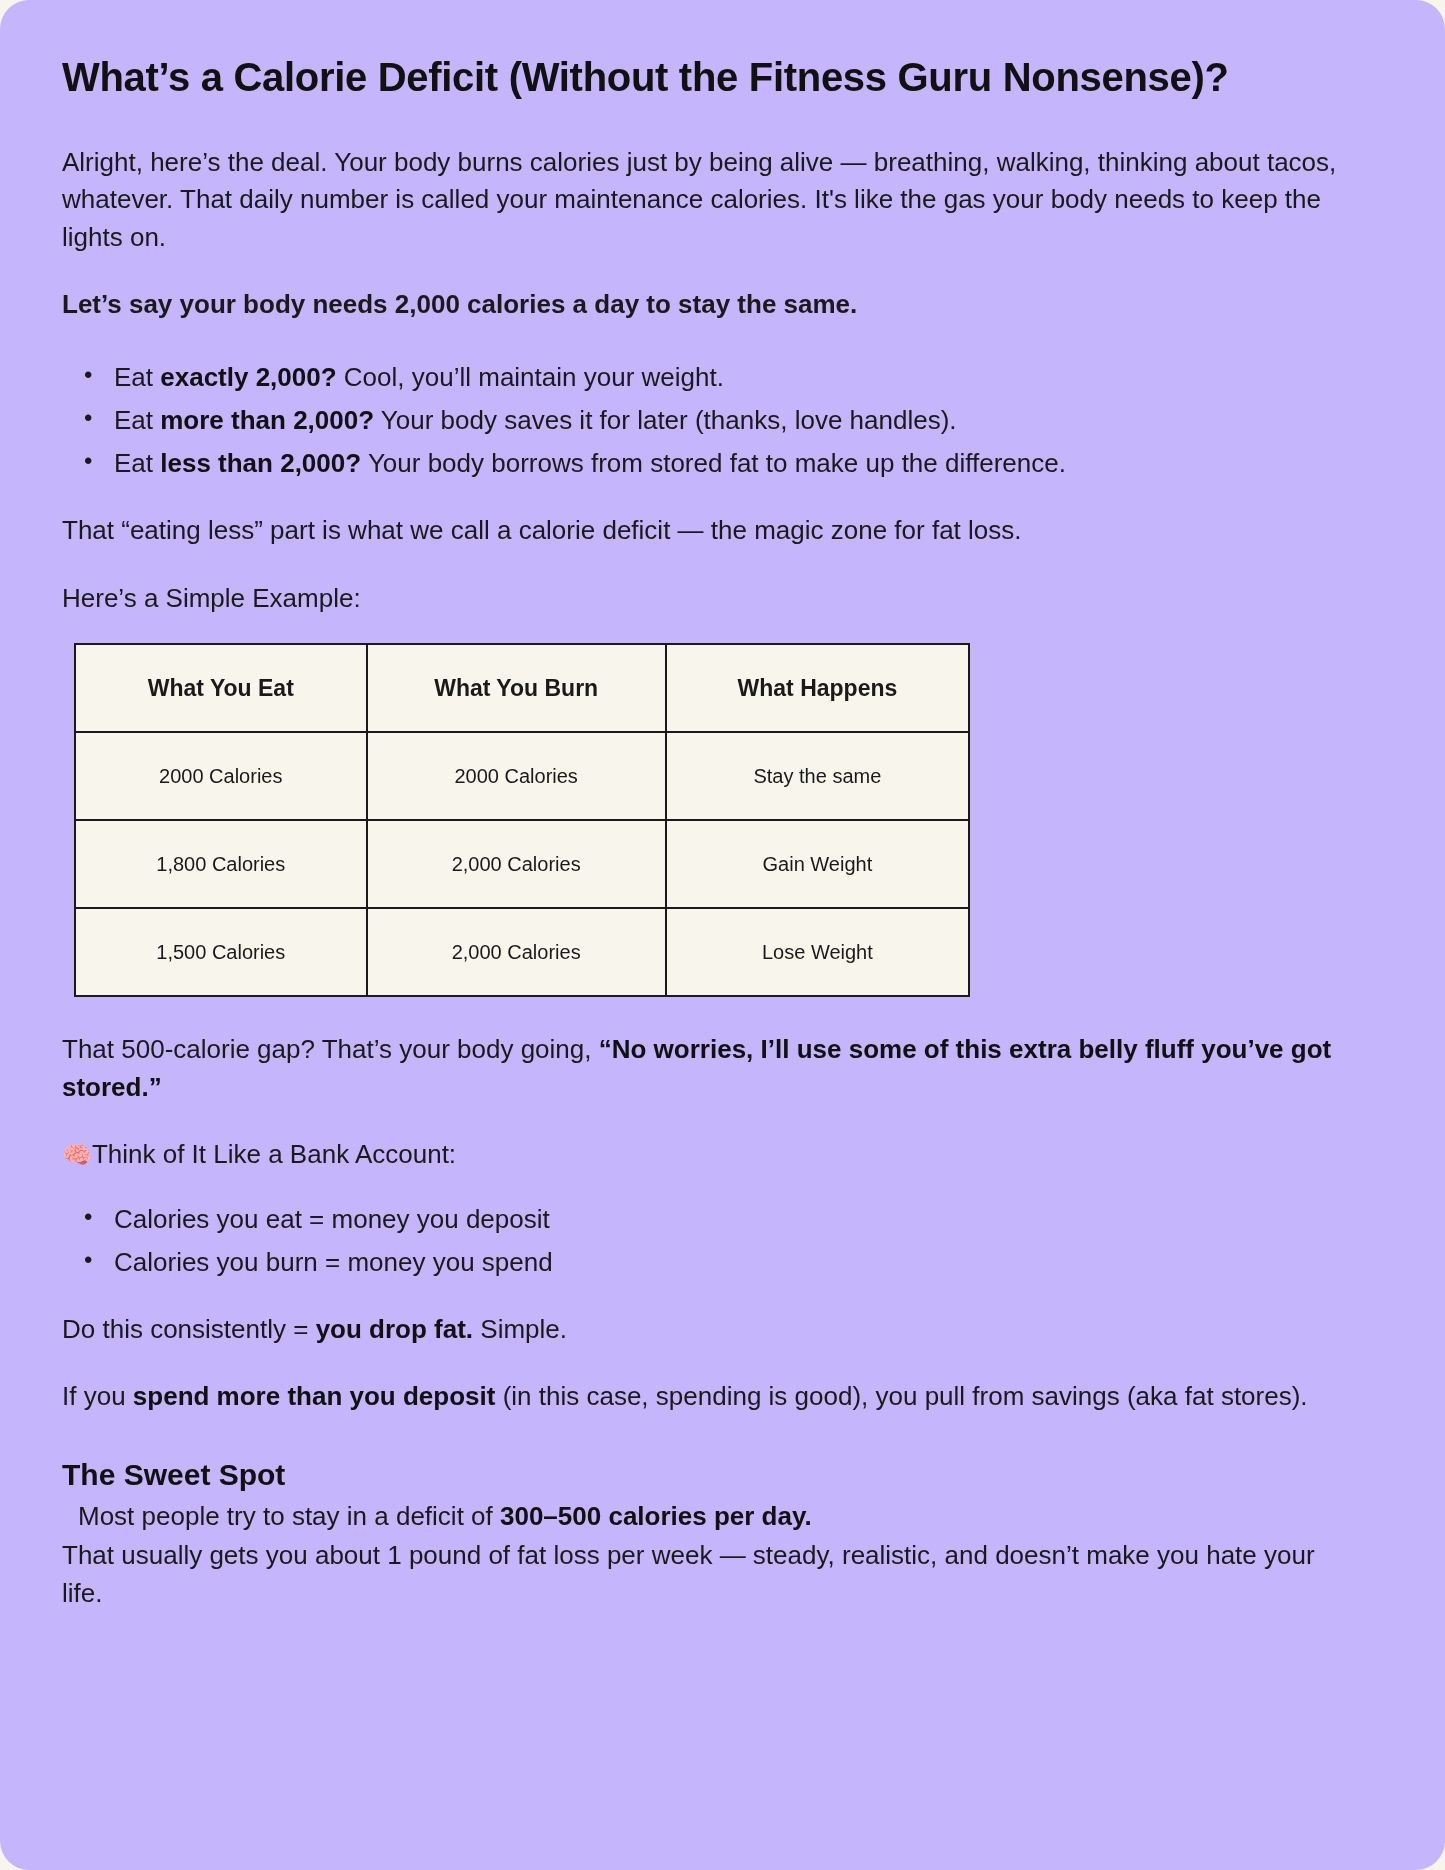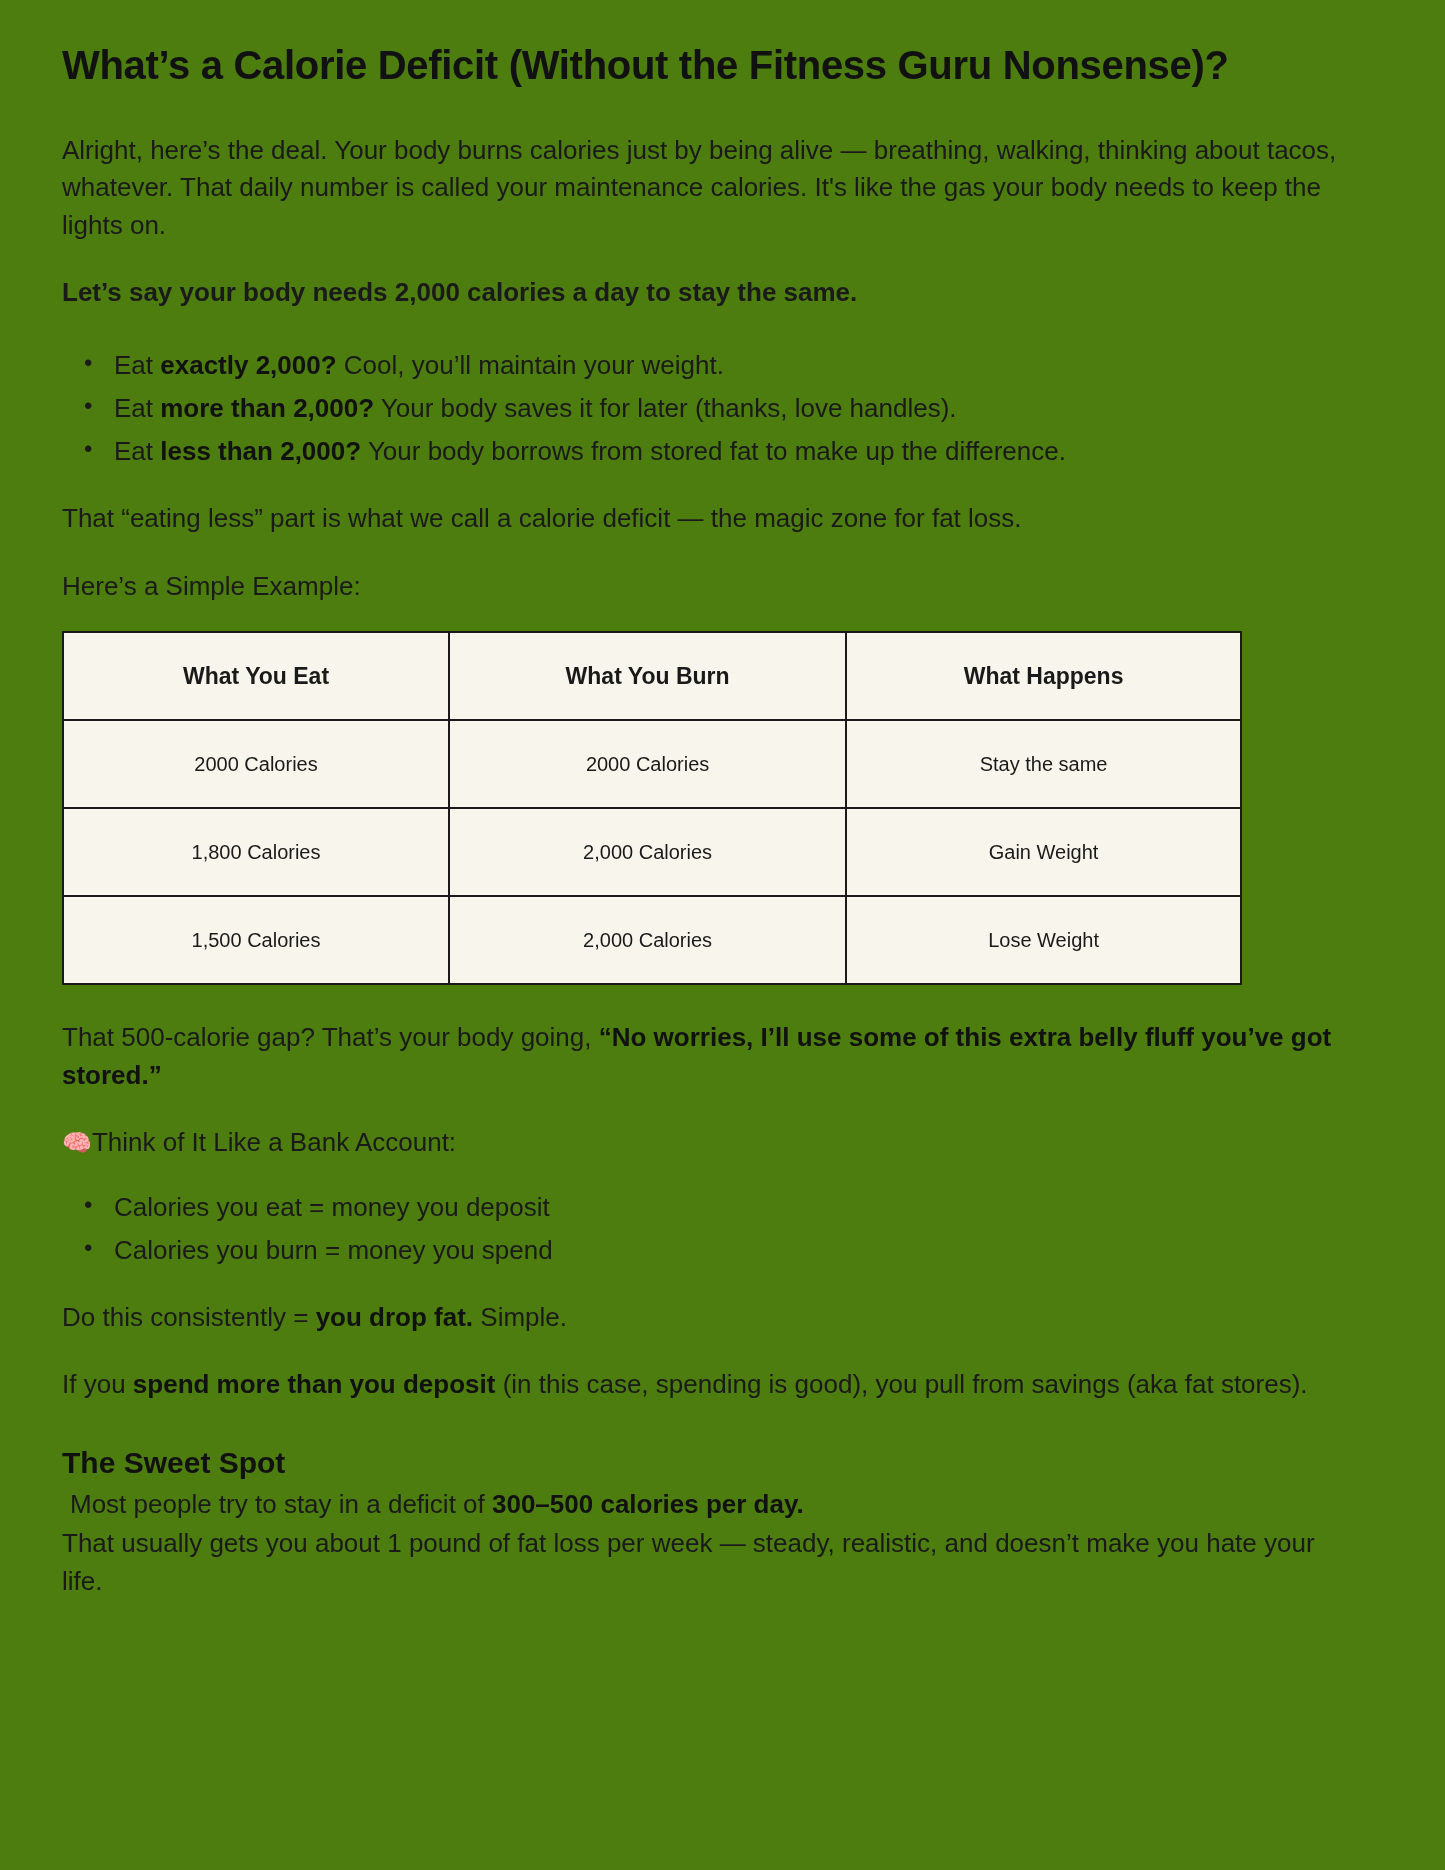--- a/index.html
+++ b/index.html
@@ -11,22 +11,23 @@
     min-height: 1870px;
     background: #f8f6ec;
     font-family: "Liberation Sans", sans-serif;
     color: #1a1a1a;
     -webkit-font-smoothing: antialiased;
   }
   .page {
     width: 1445px;
     min-height: 1870px;
     box-sizing: border-box;
-    padding: 30px 62px 40px 62px;
-    background: #4d7c0f;
+    padding: 42px 62px 40px 62px;
+    background: #c4b5fd;
+    border-radius: 29px;
   }
   h1.doc-title {
     font-size: 40px;
     line-height: 1.15;
     font-weight: bold;
     letter-spacing: -0.3px;
     margin: 12px 0 44px 0;
     color: #111111;
   }
   p.para {
@@ -61,22 +62,22 @@
     position: absolute;
     left: 22px;
     top: -1px;
     font-size: 24px;
     color: #1a1a1a;
   }
   b, strong { font-weight: bold; color: #111111; }
 
   table.example-table {
     border-collapse: collapse;
-    width: 1180px;
-    margin: 8px 0 34px 0;
+    width: 896px;
+    margin: 8px 0 34px 12px;
     background: #f8f6ec;
   }
   table.example-table th,
   table.example-table td {
     border: 2px solid #1a1a1a;
     text-align: center;
     vertical-align: middle;
     color: #1a1a1a;
   }
   table.example-table th {
@@ -109,21 +110,21 @@
   h2.sweet-spot {
     font-size: 30px;
     font-weight: bold;
     text-underline-offset: 4px;
     margin: 0 0 6px 0;
     color: #111111;
     display: inline-block;
   }
   .sweet-wrap { margin-top: 42px; }
   p.para.sweet-line {
-    margin: 0 0 2px 8px;
+    margin: 0 0 2px 16px;
   }
   p.para.sweet-last {
     margin: 0;
   }
 </style>
 </head>
 <body>
 
 <div class="page">
 

